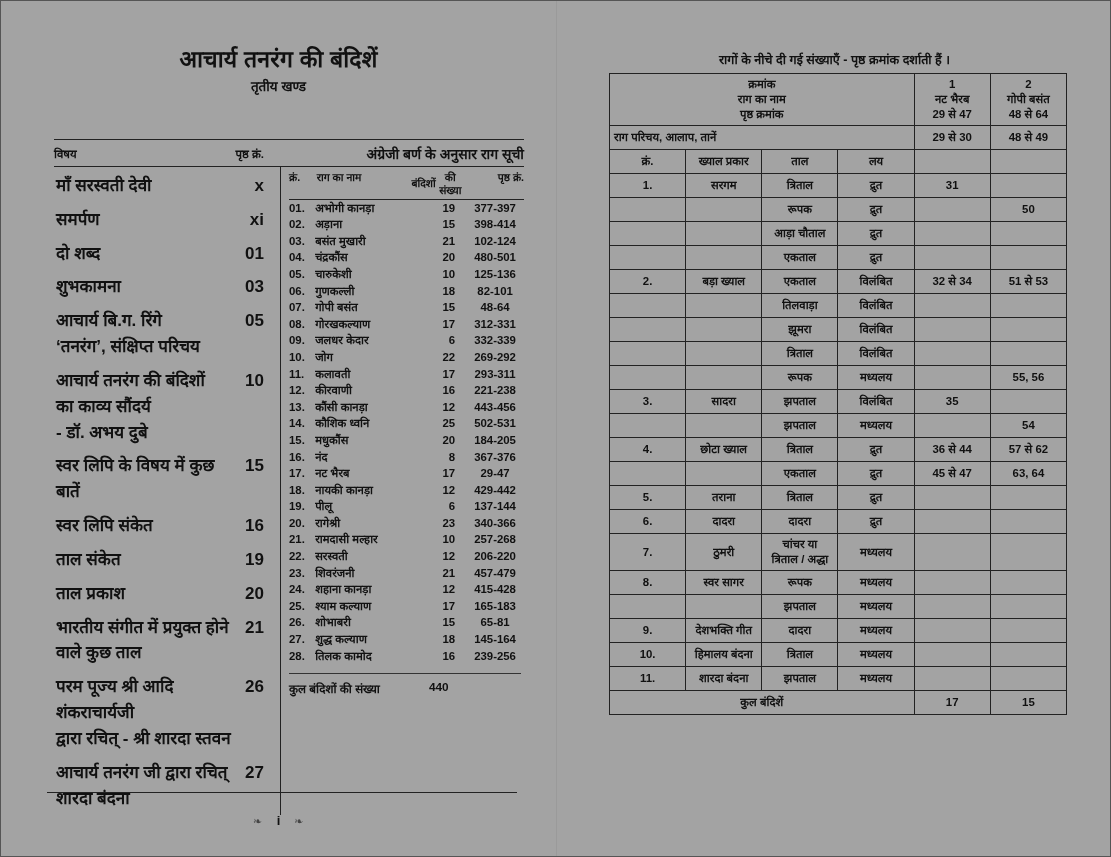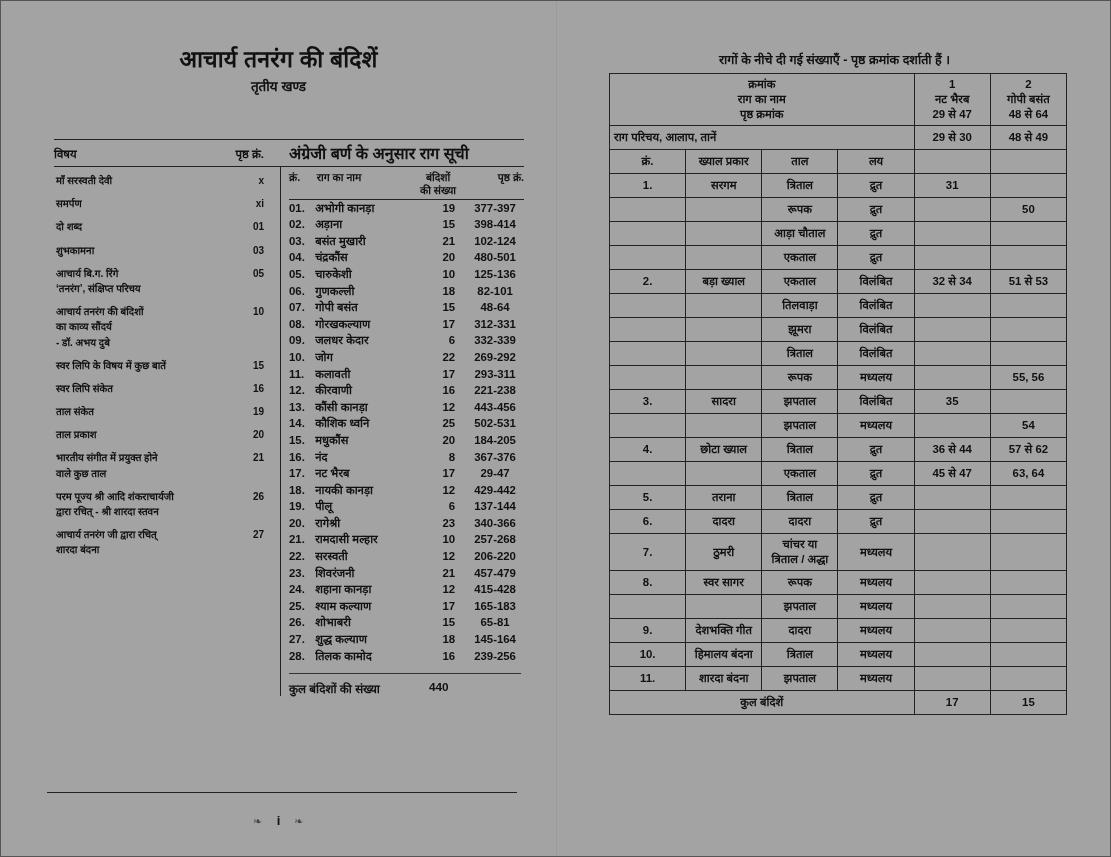--- a/index.html
+++ b/index.html
@@ -94,52 +94,52 @@
     box-sizing: border-box;
     display: flex;
     justify-content: space-between;
     font-size: 11.5px;
     font-weight: bold;
     padding-right: 16px;
   }
   .lt-head .h-raga {
     width: 244px;
     box-sizing: border-box;
-    text-align: left;
-    font-size: 16px;
+    text-align: right;
+    font-size: 14px;
     font-weight: bold;
     padding-left: 9px;
   }
 
   .toc-row {
     display: flex;
     justify-content: space-between;
     align-items: flex-start;
-    font-size: 10px;
+    font-size: 17px;
     font-weight: bold;
     padding: 4px 0 4px 0;
     line-height: 1.52;
     gap: 7px;
   }
   .toc-row .t-label { padding-left: 2px; white-space: pre-line; }
   .toc-row .t-page { padding-right: 16px; min-width: 26px; text-align: right; }
   .toc-list { padding-top: 2px; }
 
   .raga-head {
     display: flex;
     font-size: 10.6px;
     font-weight: bold;
     padding: 4px 0 3px 0;
     line-height: 1.2;
   }
   .raga-head .rh-num  { width: 28px; }
   .raga-head .rh-name { width: 96px; }
   .raga-head .rh-cnt  { width: 54px; text-align: center; }
   .raga-head .rh-pg   { width: 60px; text-align: right; }
-  .rh-stack { display:flex; flex-direction: column; align-items:center; line-height:1.18;}
+  .rh-stack { display:flex; flex-direction: row; align-items:center; line-height:1.18;}
 
   .raga-row {
     display: flex;
     font-size: 11.4px;
     font-weight: bold;
     line-height: 1.0;
     padding: 2.6px 0;
   }
   .raga-row .r-num  { width: 28px; }
   .raga-row .r-name { width: 96px; }

